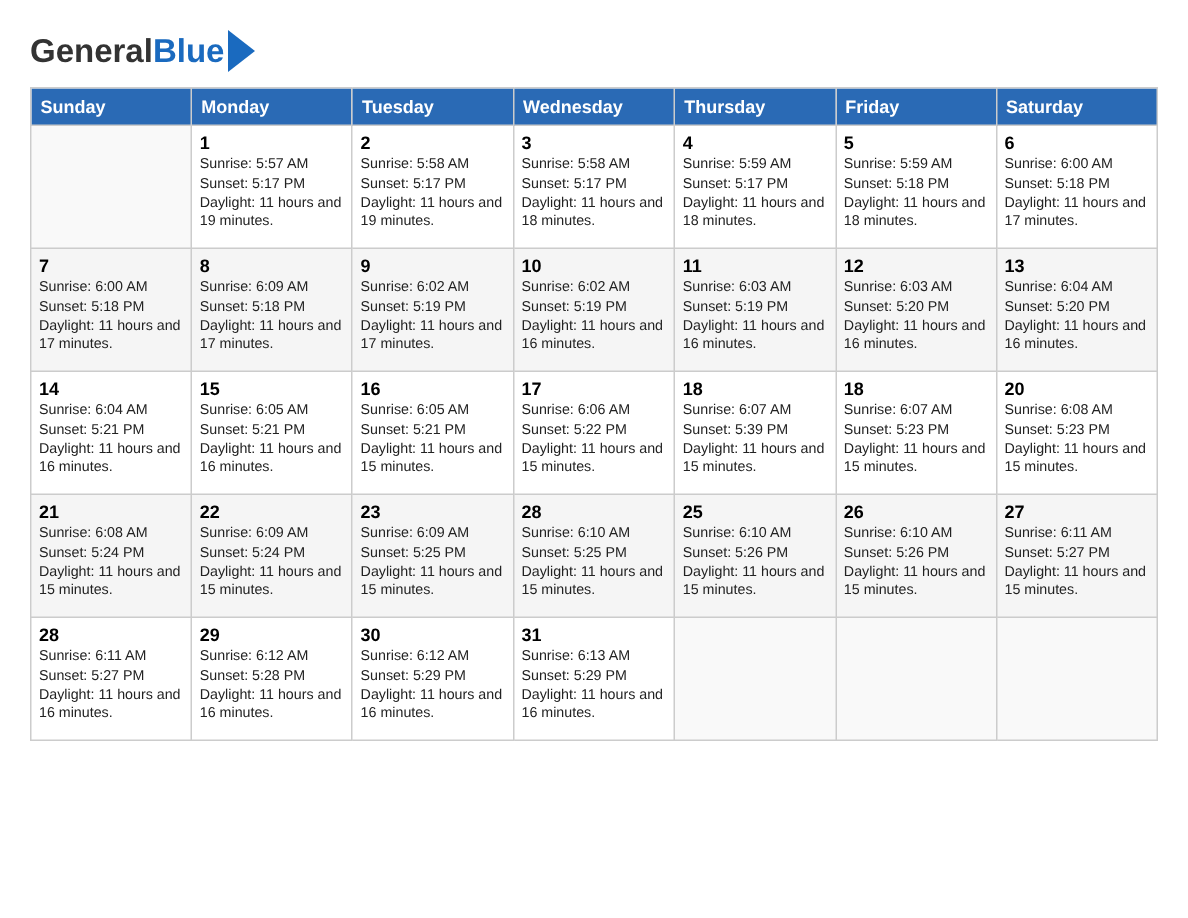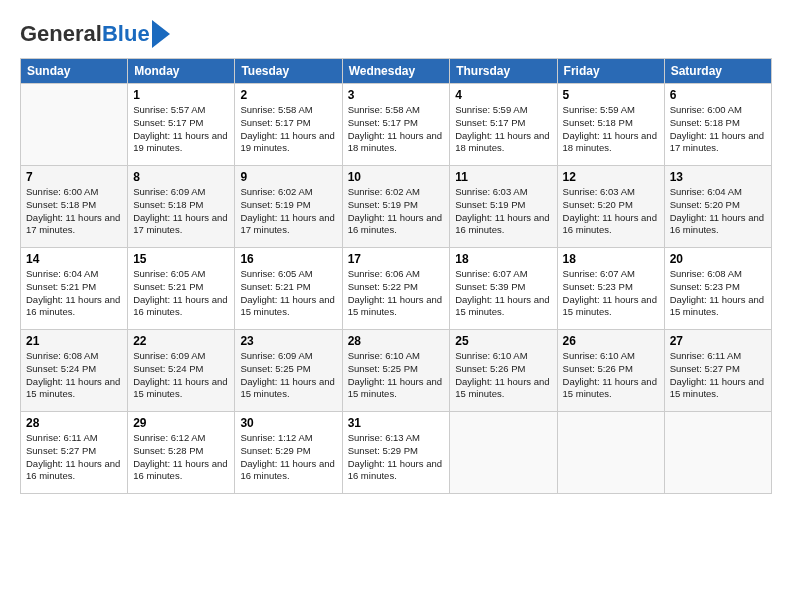--- a/index.html
+++ b/index.html
@@ -299,21 +299,21 @@
 Daylight: 11 hours and 16 minutes.</div>
           </td>
           <td>
             <div class="day-number">29</div>
             <div class="day-info">Sunrise: 6:12 AM
 Sunset: 5:28 PM
 Daylight: 11 hours and 16 minutes.</div>
           </td>
           <td>
             <div class="day-number">30</div>
-            <div class="day-info">Sunrise: 1:12 AM
+            <div class="day-info">Sunrise: 6:12 AM
 Sunset: 5:29 PM
 Daylight: 11 hours and 16 minutes.</div>
           </td>
           <td>
             <div class="day-number">31</div>
             <div class="day-info">Sunrise: 6:13 AM
 Sunset: 5:29 PM
 Daylight: 11 hours and 16 minutes.</div>
           </td>
           <td class="empty"></td>

